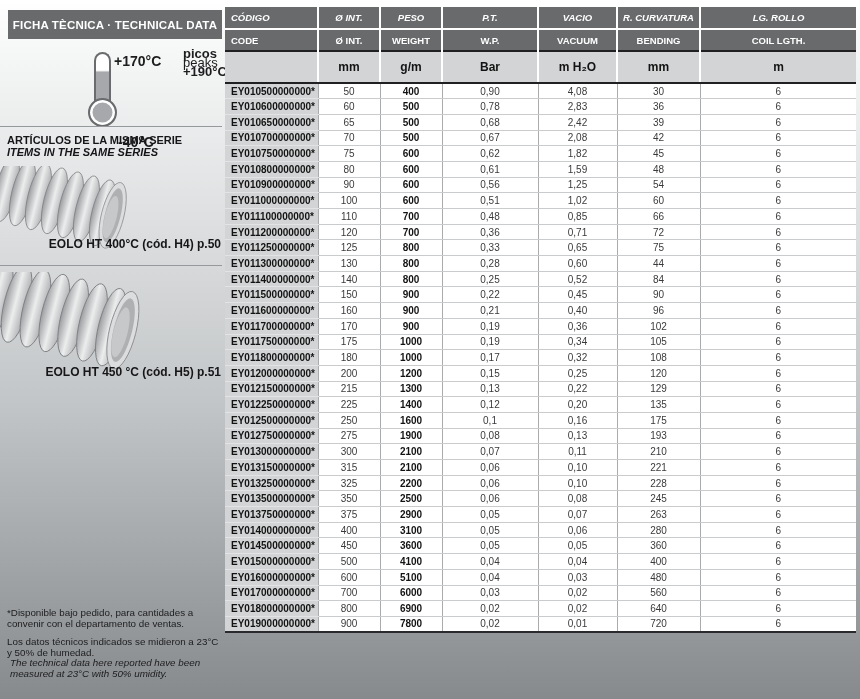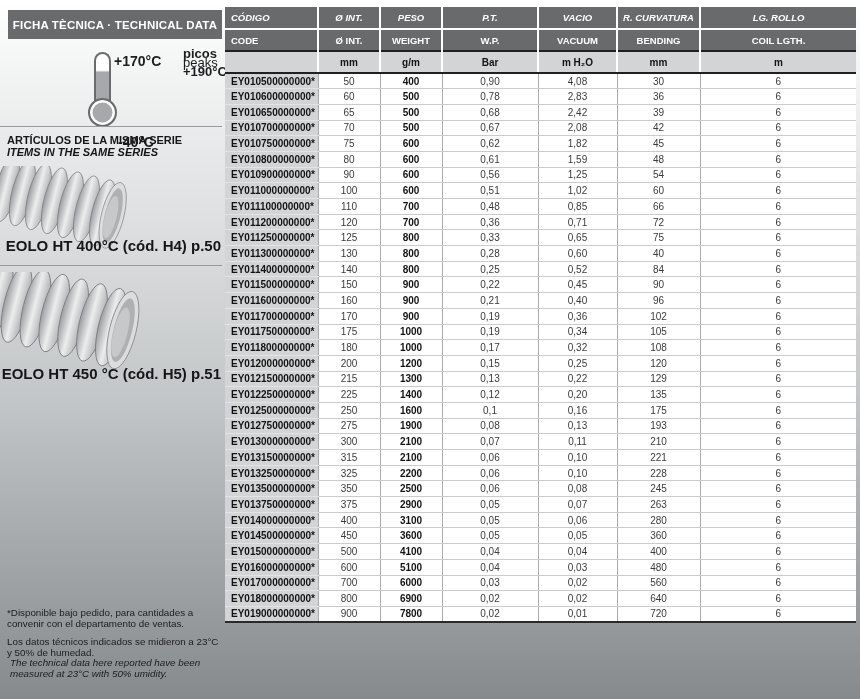--- a/index.html
+++ b/index.html
@@ -33,42 +33,42 @@
   .peaks .b { font-weight:bold; }
   .rule { position:absolute; left:0; width:222px; height:1px; background:#96999b; }
   .rule-1 { top:126px; }
   .rule-2 { top:265px; }
   .series-heading { position:absolute; left:7px; top:134px; color:#161618; }
   .series-heading .es { font-size:11px; font-weight:bold; }
   .series-heading .en { font-size:11px; font-weight:bold; font-style:italic; }
   .hose-fig { position:absolute; }
   .hose-1 { left:0px; top:166px; width:178px; height:90px; }
   .hose-2 { left:0px; top:272px; width:190px; height:106px; }
-  .hose-cap { position:absolute; right:4px; font-size:15px; font-weight:bold; color:#161618; white-space:nowrap;text-align:right; }
+  .hose-cap { position:absolute; right:4px; font-size:12px; font-weight:bold; color:#161618; white-space:nowrap;text-align:right; }
   .cap-1 { top:237px; }
   .cap-2 { top:365px; }
   .footnotes { position:absolute; left:7px; top:608px; width:212px; font-size:9.8px; line-height:10.6px; color:#1c1c1e; }
   .footnotes p.it { font-style:italic; padding-left:3px; }
   .footnotes p.gap { margin-top:8px; }
 
   
   .tablewrap { position:absolute; left:225px; top:7px; width:631px; }
   table { border-collapse:collapse; table-layout:fixed; width:631px; }
   col.c0 { width:93px; } col.c1 { width:62px; } col.c2 { width:62px; }
   col.c3 { width:96px; } col.c4 { width:79px; } col.c5 { width:83px; } col.c6 { width:156px; }
   thead th {
     background:#686a6c; color:#ffffff; font-size:9.5px; font-weight:bold;
     height:22px; text-align:center; border-right:2px solid #ffffff;
   }
   thead tr.h1 th { border-bottom:2px solid #ffffff;font-style:italic; }
   thead th.first, tbody td.code { text-align:left; padding-left:6px; }
   thead th:last-child, tbody td:last-child, tr.units td:last-child { border-right:none; }
   tr.units td {
-    background:#d2d4d5; color:#131313; font-size:10px; font-weight:bold;
-    height:22px; text-align:center; border-right:2px solid #ffffff;
+    background:#d2d4d5; color:#131313; font-size:12px; font-weight:bold;
+    height:32px; text-align:center; border-right:2px solid #ffffff;
     border-top:2px solid #202022; border-bottom:2px solid #202022;margin-left:44px;
   }
   tbody td {
     background:#ffffff; color:#3a3a3c; font-size:10px; height:15.7px;
     text-align:center; border-right:1px solid #a9abad; border-bottom:1px solid #c9cbcd;
   }
   tbody td.code { background:#d2d4d5; color:#131313; font-weight:bold; border-bottom:1px solid #e2e3e4; }
   tbody td.weight { color:#131313; font-weight:bold; }
   tbody tr:last-child td { border-bottom:2px solid #2a2a2c; }
 </style>
@@ -282,21 +282,21 @@
             <td>0,65</td>
             <td>75</td>
             <td>6</td>
           </tr>
           <tr>
             <td class="code">EY011300000000*</td>
             <td>130</td>
             <td class="weight">800</td>
             <td>0,28</td>
             <td>0,60</td>
-            <td>40</td>
+            <td>44</td>
             <td>6</td>
           </tr>
           <tr>
             <td class="code">EY011400000000*</td>
             <td>140</td>
             <td class="weight">800</td>
             <td>0,25</td>
             <td>0,52</td>
             <td>84</td>
             <td>6</td>

